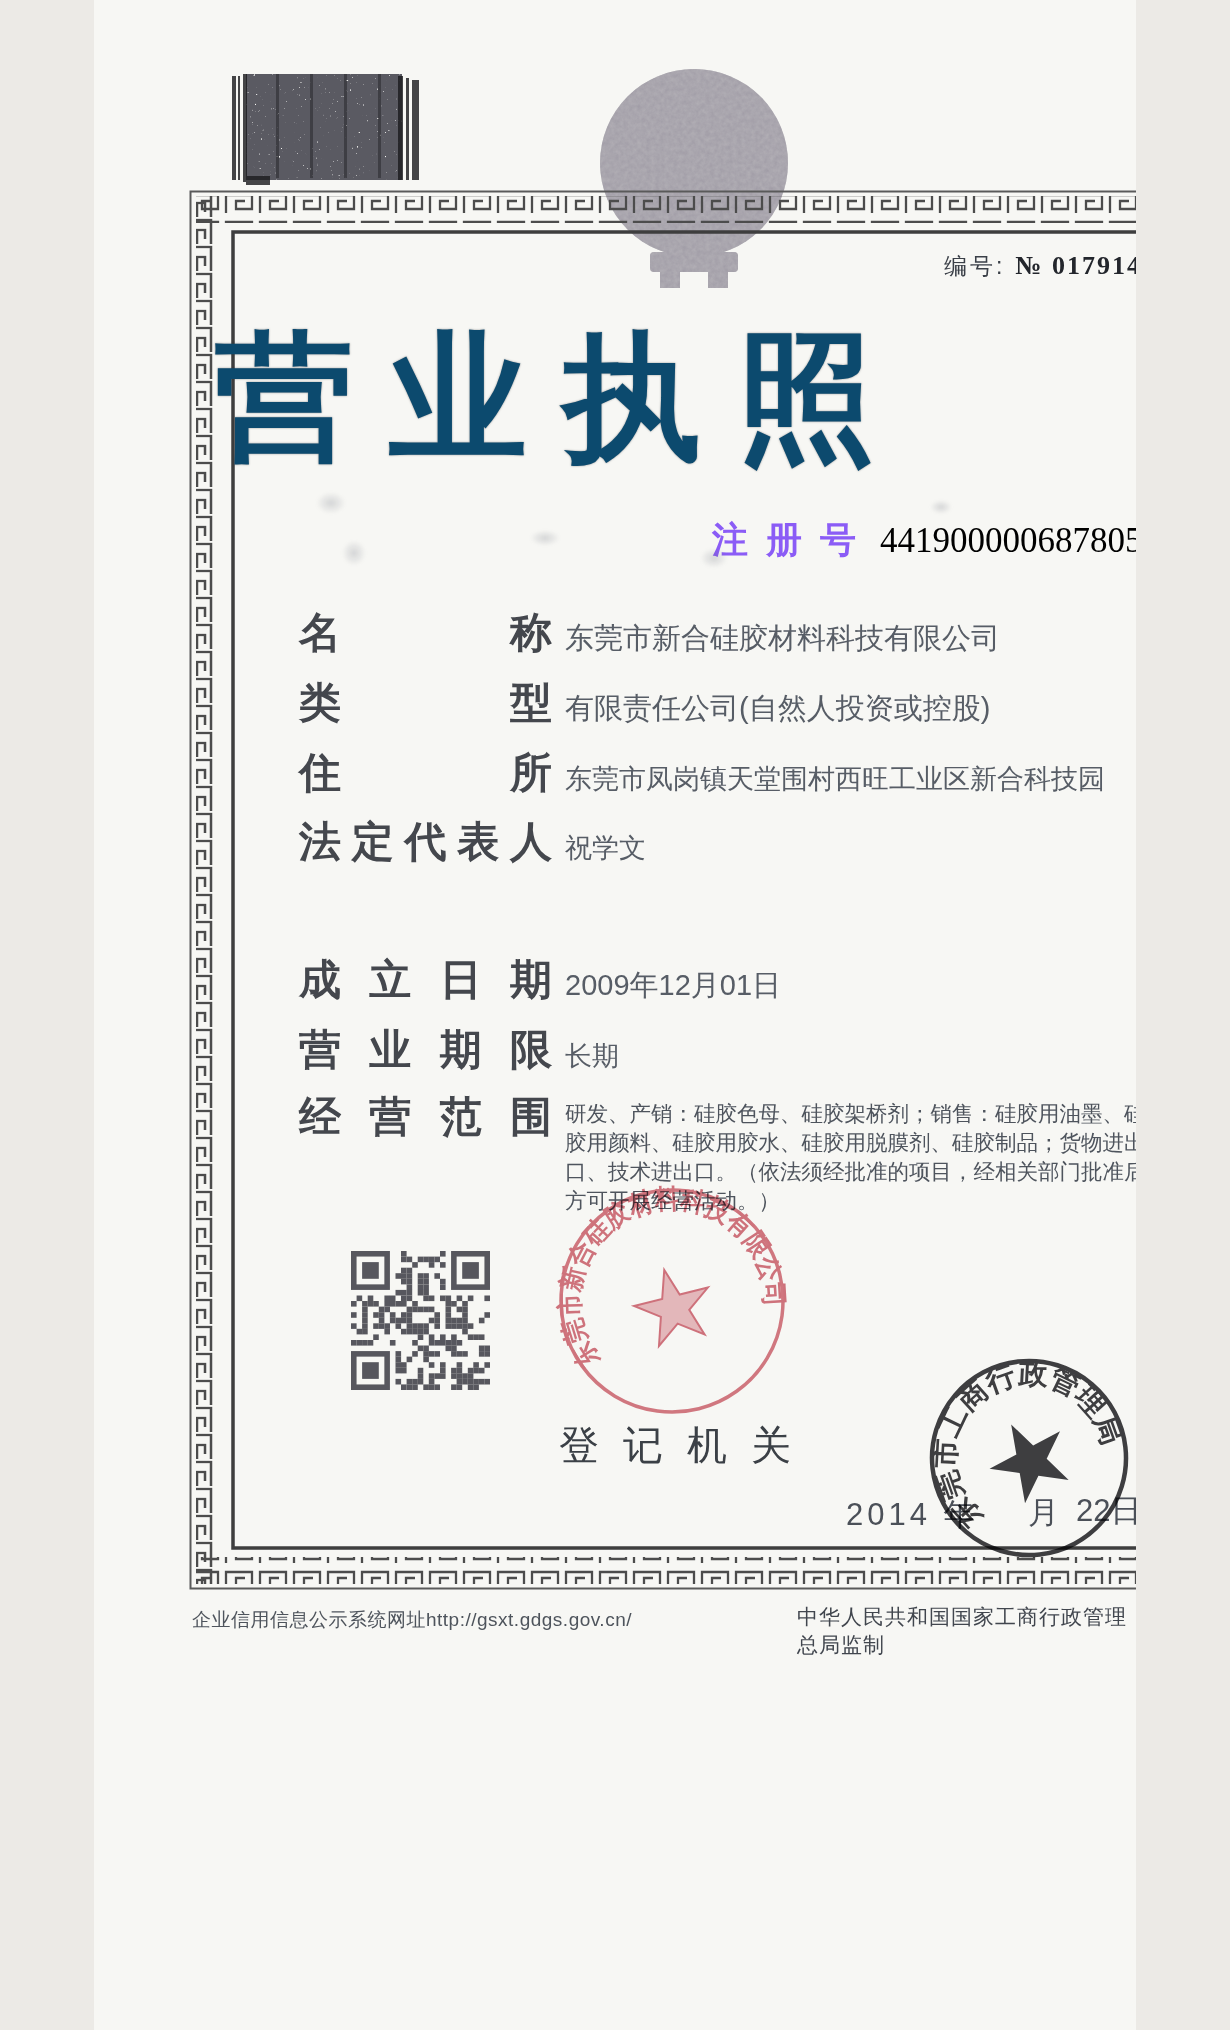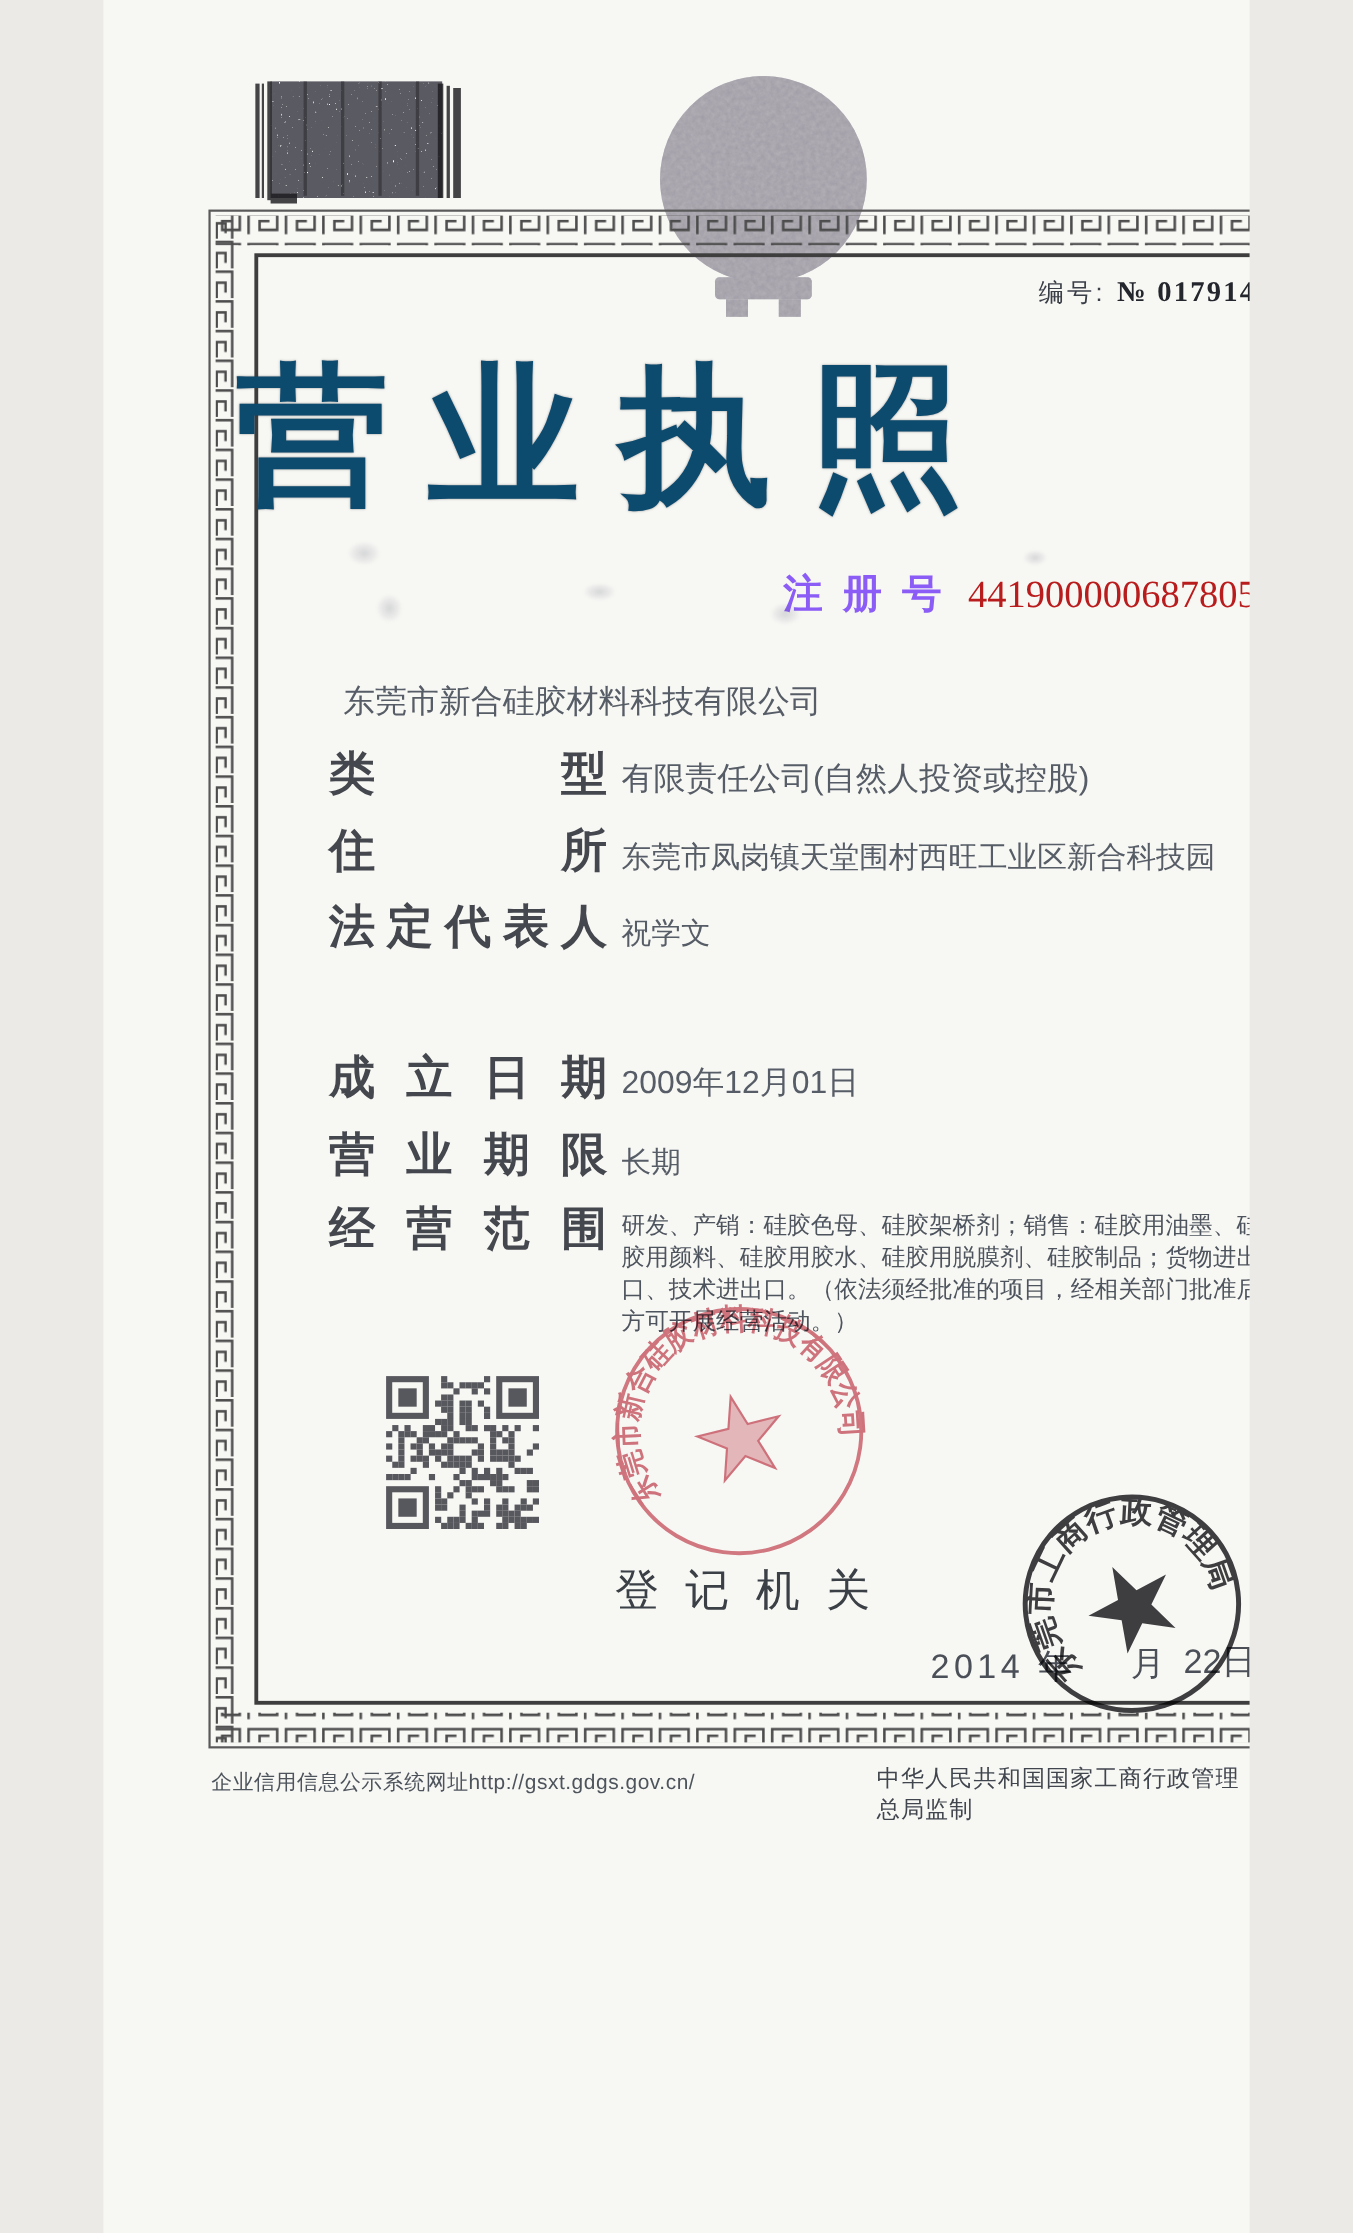--- a/index.html
+++ b/index.html
@@ -15,21 +15,21 @@
   .serial .lbl{font-size:23px;letter-spacing:3px;}
   .serial .val{font-size:26px;font-weight:bold;margin-left:10px;color:#23262c;
                font-family:"Liberation Serif","DejaVu Serif",serif;letter-spacing:2px;}
 
   .doc-title{left:85px;top:318px;width:940px;text-align:left;font-size:138px;line-height:1.15;
              font-weight:900;color:#0c4a6e;letter-spacing:36px;padding-left:36px;box-sizing:border-box;
              text-shadow:0 0 2px rgba(47,49,55,.55);}
 
   .regnum{left:618px;top:516px;white-space:nowrap;}
   .regnum .lbl{font-size:36px;font-weight:600;letter-spacing:18px;color:#8b5cf6;}
-  .regnum .val{font-size:35px;color:#b91c1c;margin-left:6px;
+  .regnum .val{font-size:35px;color:#000000;margin-left:6px;
                font-family:"Liberation Serif","DejaVu Serif",serif;}
 
   
   .row{position:absolute;left:205px;width:860px;display:flex;align-items:flex-start;}
   .lab{width:253px;flex:0 0 253px;font-size:42px;font-weight:700;color:#44474d;line-height:1;
        text-align:justify;text-align-last:justify;}
   .val{margin-left:13px;padding-top:9px;font-size:29px;color:#575d66;flex:1;line-height:1.2;}
   .val-md{font-size:27px;padding-top:11px;}
   .val-sm{font-size:21.5px;line-height:29px;padding-top:4px;color:#4e545d;max-width:600px;}
 
@@ -128,20 +128,21 @@
     <span class="lbl">注册号</span><span class="val">441900000687805</span>
   </div>
 
   <div class="smudge" style="left:222px;top:492px;width:30px;height:22px;"></div>
   <div class="smudge" style="left:248px;top:540px;width:24px;height:26px;"></div>
   <div class="smudge" style="left:436px;top:530px;width:30px;height:16px;"></div>
   <div class="smudge" style="left:606px;top:548px;width:28px;height:20px;"></div>
   <div class="smudge" style="left:836px;top:500px;width:22px;height:14px;"></div>
 
   <div class="row" style="top:612px">
+    <div class="lab">名称</div>
     <div class="val">东莞市新合硅胶材料科技有限公司</div>
   </div>
   <div class="row" style="top:682px">
     <div class="lab">类型</div>
     <div class="val">有限责任公司(自然人投资或控股)</div>
   </div>
   <div class="row" style="top:821px">
     <div class="lab">法定代表人</div>
     <div class="val val-md">祝学文</div>
   </div>

